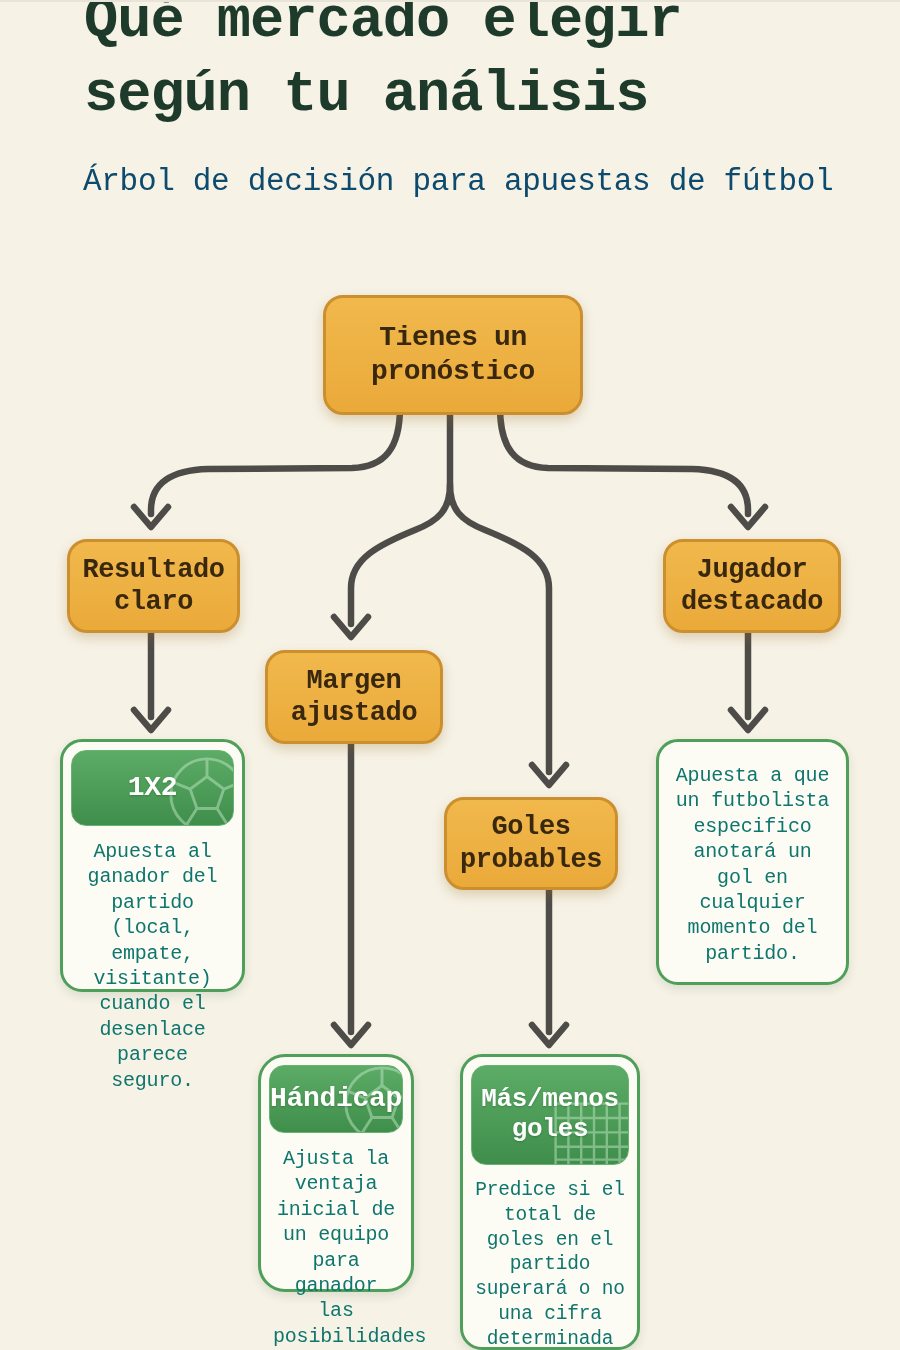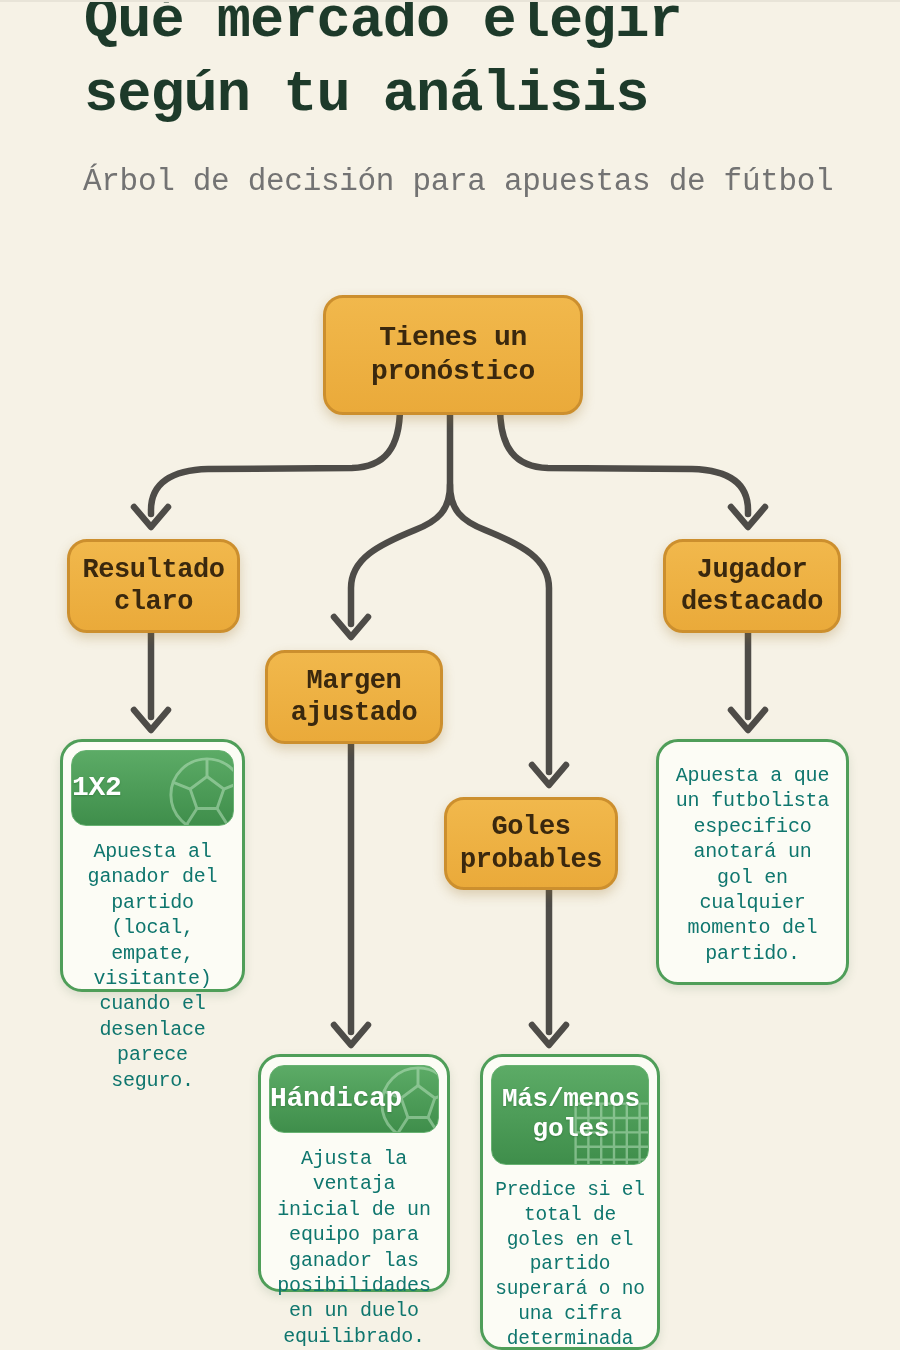--- a/index.html
+++ b/index.html
@@ -9,21 +9,21 @@
     font-family:Liberation Mono, monospace;
   }
   
   .title{
     position:absolute;left:84px;top:-18px;
     font-size:57px;line-height:1.30;font-weight:700;
     color:#1d3a2a;letter-spacing:-1px;
   }
   .subtitle{
     position:absolute;left:83px;top:162px;
-    font-size:31px;color:#737373;font-weight:400;letter-spacing:-0.3px;
+    font-size:31px;color:#0c4a6e;font-weight:400;letter-spacing:-0.3px;
   }
   
   .connectors{position:absolute;left:0;top:0;z-index:1;}
   
   .node{
     position:absolute;z-index:2;
     background:linear-gradient(180deg,#f1b84c 0%,#eaaa3a 100%);
     border:3px solid #cd912c;
     border:3px solid #cc8f2e;
     border-radius:20px;
@@ -41,21 +41,21 @@
     border-radius:22px;
     box-shadow:0 4px 10px rgba(70,110,70,.15);
     box-sizing:border-box;
     padding:8px;
   }
   .card-header{
     position:relative;overflow:hidden;
     background:linear-gradient(180deg,#5cab66 0%,#3f8e4b 100%);
     border:1px solid #68b272;
     border-radius:15px;
-    display:flex;align-items:center;text-align:center;
+    display:flex;align-items:center;justify-content:center;text-align:center;
     color:#ffffff;font-weight:700;font-size:28px;line-height:1.15;
     letter-spacing:-0.3px;
     text-shadow:0 1px 2px rgba(0,60,10,.25);
     box-sizing:border-box;
   }
   .card-header .hdr-label{position:relative;z-index:2;}
   .hdr-icon{
     position:absolute;z-index:1;opacity:.5;
   }
   .card-body{
@@ -134,35 +134,35 @@
         </g>
       </svg>
     </div>
     <div class="card-body">Apuesta al ganador del partido (local, empate, visitante) cuando el desenlace parece seguro.</div>
   </div>
 
   <div class="card" style="left:656px;top:737px;width:193px;height:246px;">
     <div class="card-body">Apuesta a que un futbolista especifico anotará un gol en cualquier momento del partido.</div>
   </div>
 
-  <div class="card" style="left:258px;top:1052px;width:192px;height:238px;">
+  <div class="card" style="left:258px;top:1052px;width:156px;height:238px;border-radius:27px;">
     <div class="card-header" style="height:68px;">
       <span class="hdr-label">Hándicap</span>
       <svg class="hdr-icon" style="right:-22px;top:-4px;" width="84" height="84" viewBox="0 0 100 100">
         <g fill="none" stroke="#bfe6c4" stroke-width="3.5">
           <circle cx="50" cy="50" r="43"></circle>
           <polygon points="50,28 70,43 62,66 38,66 30,43"></polygon>
           <path d="M50,28 L50,7 M70,43 L90,35 M62,66 L76,88 M38,66 L24,88 M30,43 L10,35"></path>
         </g>
       </svg>
     </div>
     <div class="card-body">Ajusta la ventaja inicial de un equipo para ganador las posibilidades en un duelo equilibrado.</div>
   </div>
 
-  <div class="card" style="left:480px;top:1052px;width:180px;height:296px;">
+  <div class="card" style="left:460px;top:1052px;width:180px;height:296px;">
     <div class="card-header" style="height:100px;font-size:26px;">
       <span class="hdr-label" style="padding:0 10px;">Más/menos goles</span>
       <svg class="hdr-icon" style="right:-14px;bottom:-10px;" width="96" height="80" viewBox="0 0 120 100">
         <g fill="none" stroke="#bfe6c4" stroke-width="3">
           <path d="M12,12 L108,12 L108,94 L12,94 Z"></path>
           <path d="M28,12 L28,94 M44,12 L44,94 M60,12 L60,94 M76,12 L76,94 M92,12 L92,94"></path>
           <path d="M12,30 L108,30 M12,48 L108,48 M12,66 L108,66 M12,82 L108,82"></path>
         </g>
       </svg>
     </div>

